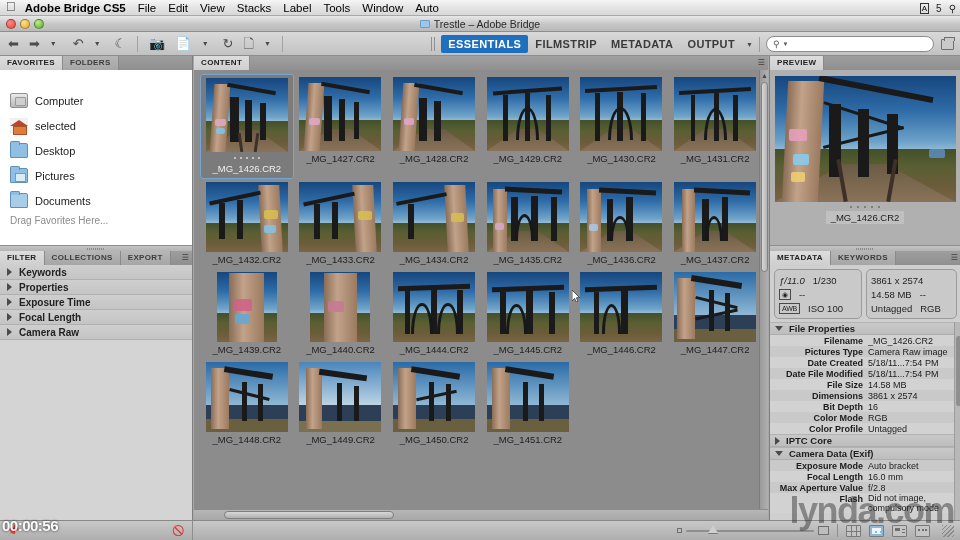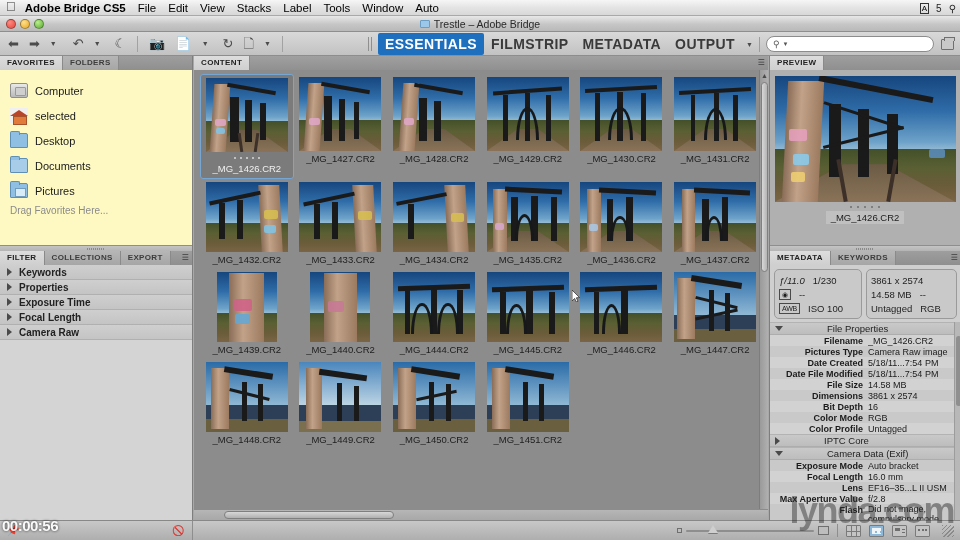--- a/index.html
+++ b/index.html
@@ -52,21 +52,21 @@
     border-bottom: 1px solid #8d8d8d;
     display:flex; align-items:center; padding: 0 6px; gap: 6px;
   }
   .tb-btn { color:#4c4c4c; font-size:13px; line-height:1; cursor:default; padding:1px 2px; }
   .tb-sep { width:1px; height:16px; background:#a2a2a2; margin:0 3px; }
   .tb-caret { font-size:7px; color:#4c4c4c; }
 
   .ws-area { position:absolute; right:6px; top:0; height:24px; display:flex; align-items:center; gap:0; }
   .ws-grip { width:4px; height:14px; margin-right:6px;
      background: repeating-linear-gradient(to right,#8f8f8f 0 1px, transparent 1px 3px); }
-  .ws-tab { font-size:14px; font-weight:bold; letter-spacing:.4px; color:#3a3a3a; padding:3px 7px; border-radius:2px;}
+  .ws-tab { font-size:11px; font-weight:bold; letter-spacing:.4px; color:#3a3a3a; padding:3px 7px; border-radius:2px;}
   .ws-tab.active { background:#1f6fbf; color:#fff; }
   .ws-sep { width:1px; height:15px; background:#9d9d9d; margin:0 6px; }
   .search-box {
     width:168px; height:16px; background:#fff; border:1px solid #8c8c8c;
     border-radius:8px; display:flex; align-items:center; padding:0 6px; gap:3px;
   }
   .search-box .mag { font-size:9px; color:#555; }
   .search-box .car { font-size:6px; color:#555; }
   .search-input { border:0; outline:0; font-size:10px; width:100%; background:transparent; }
   .compact-btn { margin-left:7px; width:13px; height:11px; border:1px solid #6f6f6f; background:#c9c9c9; position:relative; border-radius:1px;}
@@ -86,21 +86,21 @@
     padding: 2px 7px 2px 7px; height:14px; line-height:10px;
     background: linear-gradient(to bottom,#b6b6b6,#a6a6a6);
     border-right:1px solid #8a8a8a;
   }
   .ptab.active { background: linear-gradient(to bottom,#dddddd,#cfcfcf); color:#222; }
   .ptab-menu { position:absolute; right:4px; top:2px; font-size:8px; color:#3d3d3d; letter-spacing:-1px;}
 
   
   .left-col { position:absolute; left:0; top:0; width:193px; height:484px; }
   .fav-panel { height:195px; background:#d4d4d4; border-right:1px solid #7e7e7e; display:flex; flex-direction:column;}
-  .fav-list { flex:1; background:#fef9c3; overflow:hidden; padding-top:8px; }
+  .fav-list { flex:1; background:#ffffff; overflow:hidden; padding-top:18px; }
   .fav-item { display:flex; align-items:center; gap:7px; height:25px; padding-left:10px; }
   .fav-label { font-size:11px; color:#1b1b1b; }
   .fav-hint { font-size:10px; color:#8b8b8b; padding-left:10px; margin-top:2px;}
   .ico { width:18px; height:15px; flex:none; position:relative; }
   .ico.computer { background: linear-gradient(to bottom,#e9e9e9,#b9b9b9); border:1px solid #8f8f8f; border-radius:2px;}
   .ico.computer:after{content:"";position:absolute;left:4px;top:3px;width:9px;height:7px;background:#cfcfcf;border:1px solid #9a9a9a;border-radius:1px;}
   .ico.home { background:#f0f0f0; }
   .ico.home:before{content:"";position:absolute;left:0;top:2px;width:0;height:0;border-left:9px solid transparent;border-right:9px solid transparent;border-bottom:6px solid #b8452a;}
   .ico.home:after{content:"";position:absolute;left:3px;top:8px;width:12px;height:7px;background:#e07b3c;border:1px solid #a8522a;}
   .ico.folder { background:#8fc0e4; border:1px solid #5f8fb5; border-radius:2px 2px 1px 1px; }
@@ -161,21 +161,21 @@
   .msum-box { border:1px solid #9a9a9a; border-radius:5px; background:#c9c9c9; padding:3px 4px; }
   .msum-left { width:88px; }
   .msum-right { flex:1; }
   .msum-row { display:flex; align-items:center; gap:8px; height:14px; font-size:9.5px; color:#1e1e1e; }
   .msum-right .msum-row { font-size:9.5px; }
   .iso-box { border:1px solid #4a4a4a; padding:0 2px; font-size:7px; line-height:9px; letter-spacing:-.2px;}
   .fstop { font-style:italic; }
   .meta-list { flex:1; overflow:hidden; background:#cfcfcf; position:relative; }
   .m-section { height:13px; display:flex; align-items:center; gap:6px; padding-left:5px;
                background: linear-gradient(to bottom,#c9c9c9,#bdbdbd); border-top:1px solid #b3b3b3; border-bottom:1px solid #adadad;}
-  .m-section span { font-size:9.5px; font-weight:normal; color:#1e1e1e;margin-left:38px; }
+  .m-section span { font-size:9.5px; font-weight:bold; color:#1e1e1e; }
   .m-section .tri-down { width:0;height:0;border-left:4px solid transparent;border-right:4px solid transparent;border-top:5px solid #4a4a4a;}
   .m-section .tri-right { width:0;height:0;border-top:4px solid transparent;border-bottom:4px solid transparent;border-left:5px solid #4a4a4a;}
   .m-row { display:flex; height:11px; align-items:center; font-size:9px; color:#1b1b1b; }
   .m-row:nth-child(odd) { background:#c9c9c9; }
   .m-row:nth-child(even) { background:#d2d2d2; }
   .m-key { width:98px; text-align:right; padding-right:5px; font-weight:bold; color:#1b1b1b; white-space:nowrap; overflow:hidden;}
   .m-val { flex:1; white-space:nowrap; overflow:hidden; }
   .m-row.tall { height:20px; align-items:flex-start; padding-top:1px;}
   .m-row.tall .m-val { white-space:normal; line-height:9.5px; }
   .meta-scroll { position:absolute; right:0; top:0; width:7px; bottom:0; background:#b8b8b8; border-left:1px solid #9c9c9c;}
@@ -313,26 +313,26 @@
             </div>
             <div class="fav-item">
               <span class="ico home"></span>
               <span class="fav-label">selected</span>
             </div>
             <div class="fav-item">
               <span class="ico folder"></span>
               <span class="fav-label">Desktop</span>
             </div>
             <div class="fav-item">
+              <span class="ico folder pics"></span>
+              <span class="fav-label">Pictures</span>
+            </div>
+            <div class="fav-item">
               <span class="ico folder docs"></span>
               <span class="fav-label">Documents</span>
-            </div>
-            <div class="fav-item">
-              <span class="ico folder pics"></span>
-              <span class="fav-label">Pictures</span>
             </div>
             <div class="fav-hint">Drag Favorites Here...</div>
           </div>
           <div class="fav-scroll"></div>
         </div>
 
         <div class="filter-panel">
           <div class="panel-tabs">
             <div class="ptab active">FILTER</div>
             <div class="ptab">COLLECTIONS</div>
@@ -874,24 +874,20 @@
               <i class="tri-down"></i>
               <span>Camera Data (Exif)</span>
             </div>
             <div class="m-row">
                 <div class="m-key">Exposure Mode</div>
                 <div class="m-val">Auto bracket</div>
               </div>
             <div class="m-row">
                 <div class="m-key">Focal Length</div>
                 <div class="m-val">16.0 mm</div>
-              </div>
-            <div class="m-row">
-                <div class="m-key">Lens</div>
-                <div class="m-val">EF16–35...L II USM</div>
               </div>
             <div class="m-row">
                 <div class="m-key">Max Aperture Value</div>
                 <div class="m-val">f/2.8</div>
               </div>
             <div class="m-row tall">
                 <div class="m-key">Flash</div>
                 <div class="m-val">Did not image, compulsory mode</div>
               </div>
 

